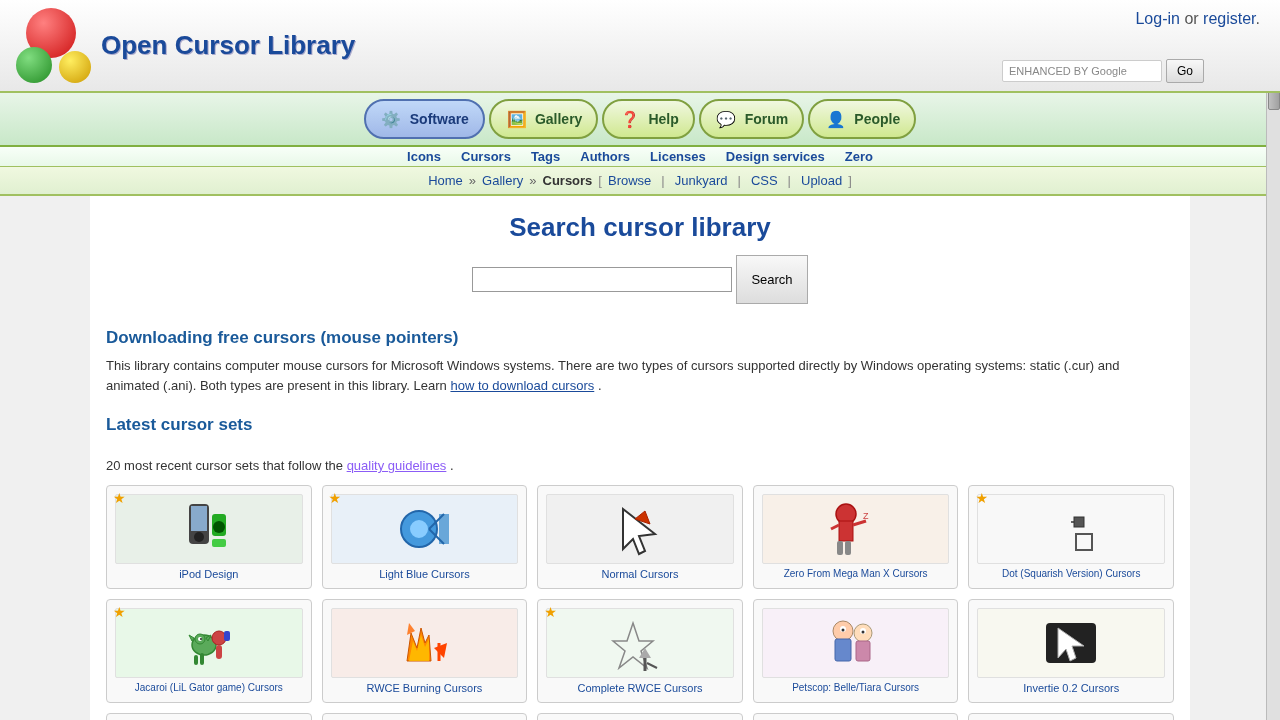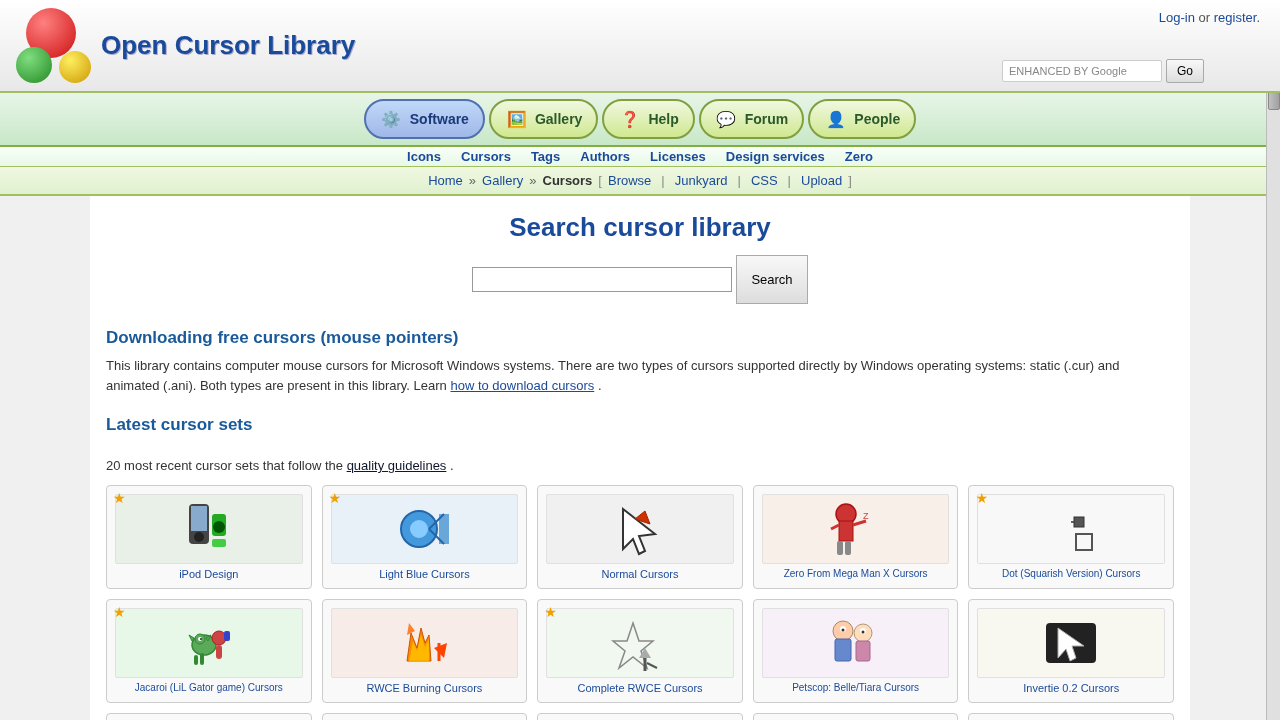--- a/index.html
+++ b/index.html
@@ -262,21 +262,21 @@
       margin-top: 30px;
     }
   </style>
 </head>
 <body>
 
 <div id="scrollbar">
   <div class="scrollbar-thumb"></div>
 </div>
 
-<div id="login-area" style="position:absolute;top:10px;right:20px;font-size:13px;color:#555;z-index:100;">
+<div id="login-area" style="position:absolute;top:10px;right:20px;font-size:16px;color:#555;z-index:100;">
   <a href="#">Log-in</a>
   <span> or </span>
   <a href="#">register</a><span>.</span>
 </div>
 
 <div id="header" style="position:relative;min-height:90px;">
   <div id="logo-area">
 
     <div id="logo-img" style="width:75px;height:75px;position:relative;">
       <div style="width:50px;height:50px;border-radius:50%;background:radial-gradient(circle at 35% 30%, #ff8080, #cc1010);position:absolute;top:0;left:10px;"></div>
@@ -358,21 +358,21 @@
       <span>This library contains computer mouse cursors for Microsoft Windows systems. There are two types of cursors supported directly by Windows operating systems: static (.cur) and animated (.ani). Both types are present in this library. Learn</span>
       <a href="#" style="color:#1a4a9a;">how to download cursors</a>
       <span>.</span>
     </p>
   </div>
 
   <div id="latest-section">
     <h3 id="latest-title" style="font-size:17px;font-weight:bold;color:#1a5a9a;margin-bottom:23px;margin-top:16px;">Latest cursor sets</h3>
     <p id="latest-subtitle" style="margin-bottom:12px;">
       <span>20 most recent cursor sets that follow the</span>
-      <a href="#" style="color:#0f172a;">quality guidelines</a>
+      <a href="#" style="color:#8b5cf6;">quality guidelines</a>
       <span>.</span>
     </p>
 
     <div class="cursor-grid">
 
       <div class="cursor-card">
         <span class="star-badge">★</span>
         <div class="cursor-card-img" style="background:#e8f0e8;">
           <svg width="70" height="60" viewBox="0 0 70 60">
               <rect x="15" y="5" width="20" height="40" rx="4" fill="#444"></rect>

